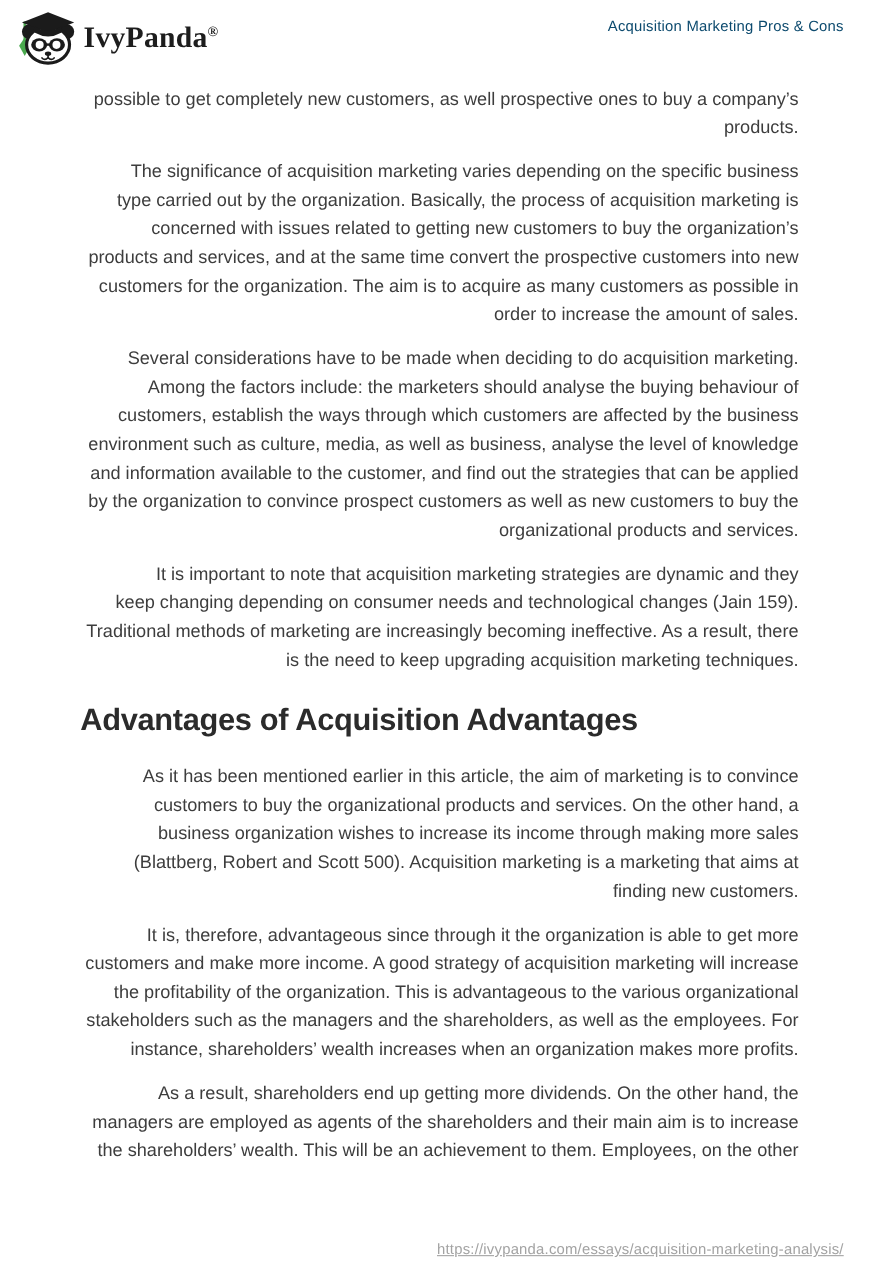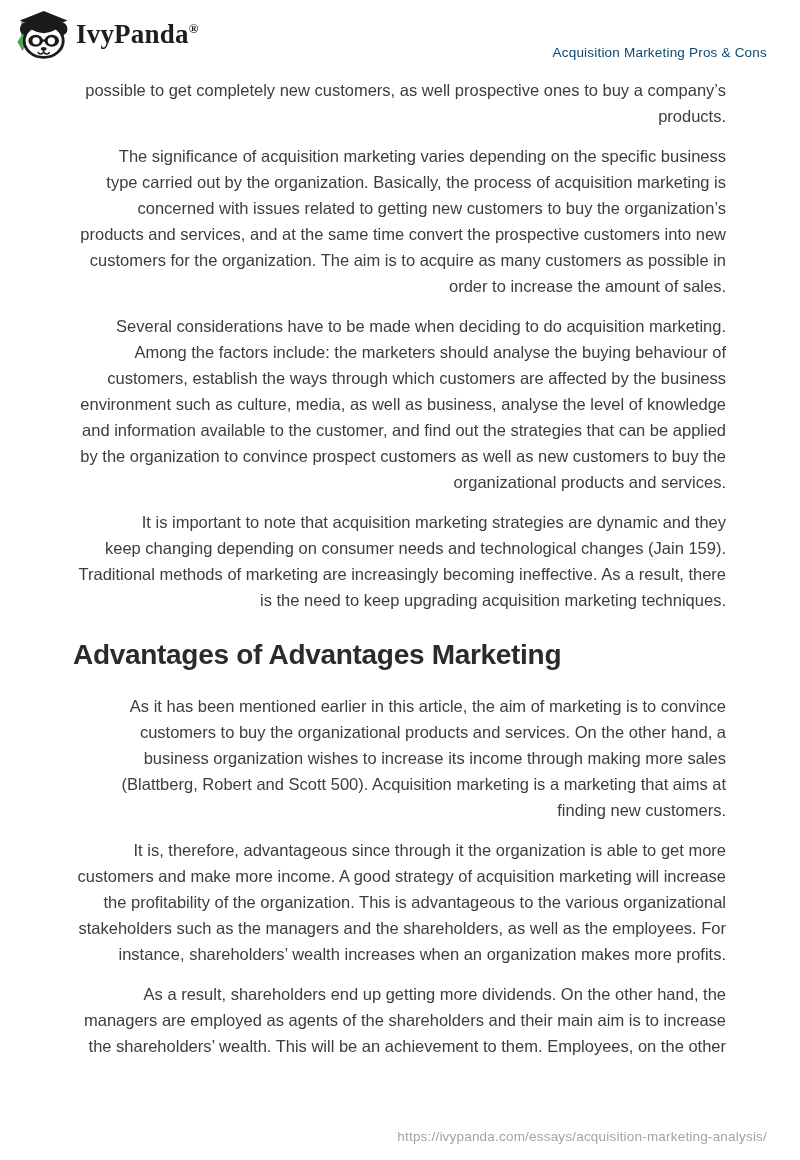--- a/index.html
+++ b/index.html
@@ -10,21 +10,21 @@
     position: relative;
     overflow: hidden;
   }
   .page {
     position: absolute; inset: 0;
     background: #ffffff;
   }
   
   .page-header {
     position: absolute; top: 8px; left: 14px; right: 33px;
-    display: flex; justify-content: space-between; align-items: flex-end;
+    display: flex; justify-content: space-between; align-items: flex-start;
   }
   .brand { display: flex; align-items: center; gap: 6px; }
   .logo { display: inline-block; width: 56px; height: 52px; }
   .brand-name {
     font-family: "Liberation Serif", serif;
     font-weight: 700;
     font-size: 27px;
     color: #1d1d1d;
     letter-spacing: 0.2px;
     line-height: 52px;
@@ -63,20 +63,21 @@
   }
   
   .page-footer {
     position: absolute; right: 33px; bottom: 15px;
     text-align: right;
   }
   .page-url {
     font-size: 13.5px;
     color: #a3a3a3;
     letter-spacing: 0.2px;
+    text-decoration: underline;
   }
 </style>
 </head>
 <body>
 
 <div class="page">
 
   <header class="page-header">
     <div class="brand">
       <span class="logo">
@@ -106,21 +107,21 @@
       <span class="brand-name"><span>IvyPanda</span><sup>®</sup></span>
     </div>
     <div class="doc-title">Acquisition Marketing Pros &amp; Cons</div>
   </header>
 
   <main class="content">
     <p class="para no-indent">possible to get completely new customers, as well prospective ones to buy a company’s products.</p>
     <p class="para">The significance of acquisition marketing varies depending on the specific business type carried out by the organization. Basically, the process of acquisition marketing is concerned with issues related to getting new customers to buy the organization’s products and services, and at the same time convert the prospective customers into new customers for the organization. The aim is to acquire as many customers as possible in order to increase the amount of sales.</p>
     <p class="para">Several considerations have to be made when deciding to do acquisition marketing. Among the factors include: the marketers should analyse the buying behaviour of customers, establish the ways through which customers are affected by the business environment such as culture, media, as well as business, analyse the level of knowledge and information available to the customer, and find out the strategies that can be applied by the organization to convince prospect customers as well as new customers to buy the organizational products and services.</p>
     <p class="para">It is important to note that acquisition marketing strategies are dynamic and they keep changing depending on consumer needs and technological changes (Jain 159). Traditional methods of marketing are increasingly becoming ineffective. As a result, there is the need to keep upgrading acquisition marketing techniques.</p>
-    <h2 class="section-heading">Advantages of Advantages Marketing</h2>
+    <h2 class="section-heading">Advantages of Acquisition Advantages</h2>
     <p class="para">As it has been mentioned earlier in this article, the aim of marketing is to convince customers to buy the organizational products and services. On the other hand, a business organization wishes to increase its income through making more sales (Blattberg, Robert and Scott 500). Acquisition marketing is a marketing that aims at finding new customers.</p>
     <p class="para">It is, therefore, advantageous since through it the organization is able to get more customers and make more income. A good strategy of acquisition marketing will increase the profitability of the organization. This is advantageous to the various organizational stakeholders such as the managers and the shareholders, as well as the employees. For instance, shareholders’ wealth increases when an organization makes more profits.</p>
     <p class="para">As a result, shareholders end up getting more dividends. On the other hand, the managers are employed as agents of the shareholders and their main aim is to increase the shareholders’ wealth. This will be an achievement to them. Employees, on the other</p>
   </main>
 
   <footer class="page-footer">
     <span class="page-url">https://ivypanda.com/essays/acquisition-marketing-analysis/</span>
   </footer>
 
 </div>

